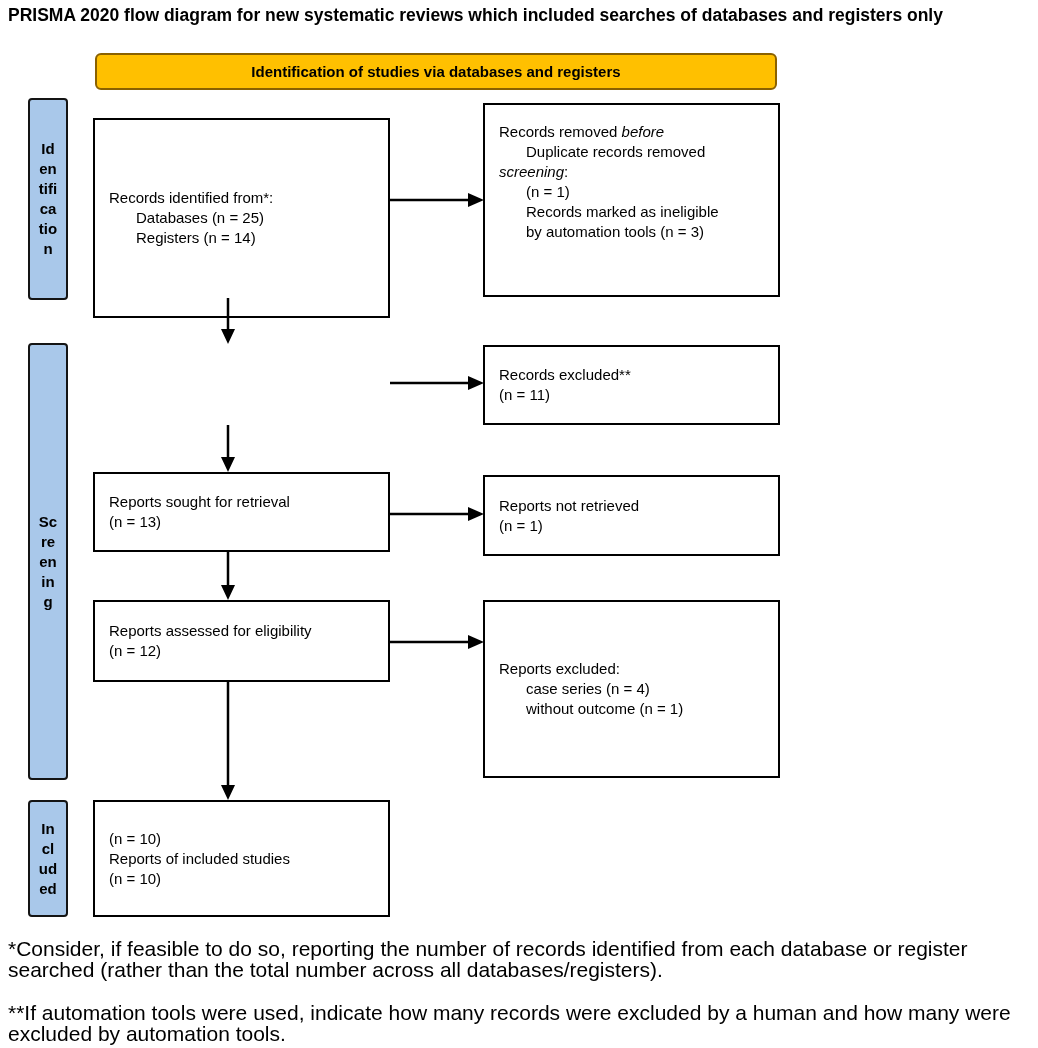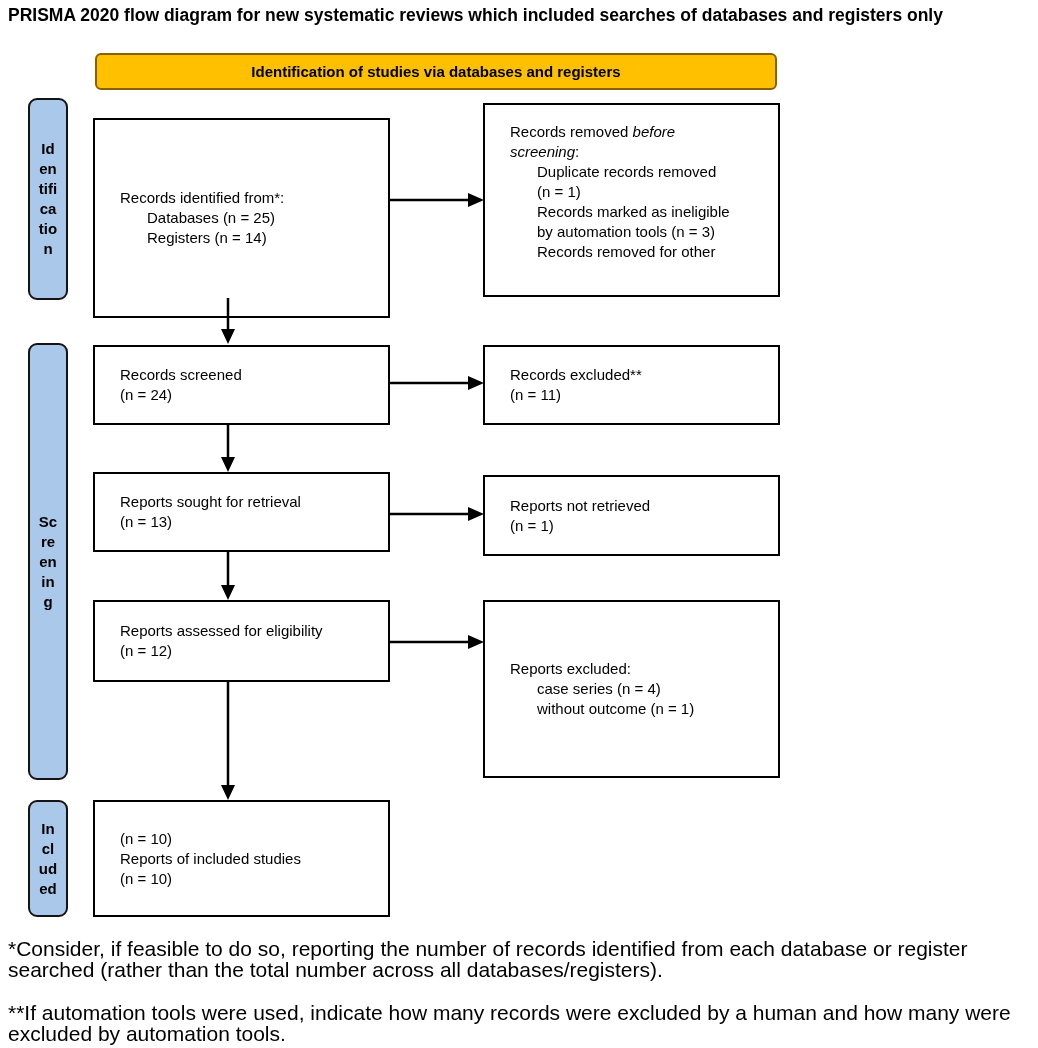--- a/index.html
+++ b/index.html
@@ -37,42 +37,42 @@
     font-size: 15px;
     font-weight: bold;
   }
   .stage {
     position: absolute;
     left: 28px;
     width: 40px;
     box-sizing: border-box;
     background: var(--stage-bg, #A9C8EA);
     border: 2.5px solid #141414;
-    border-radius: 9px;
+    border-radius: 4px;
     display: flex;
     align-items: center;
     justify-content: center;
     text-align: center;
     font-size: 15px;
     font-weight: bold;
     line-height: 20px;
     white-space: pre-line;
   }
   #stage-identification { top: 98px;  height: 202px; }
   #stage-screening      { top: 343px; height: 437px; }
   #stage-included       { top: 800px; height: 117px; }
   .box {
     position: absolute;
     box-sizing: border-box;
     background: #ffffff;
     border: 2px solid var(--box-border, #000000);
     display: flex;
     flex-direction: column;
     justify-content: center;
-    padding: 8px 12px 8px 25px;
+    padding: 8px 12px 8px 14px;
     font-size: 15px;
     line-height: 20px;
   }
   .box.top-align { justify-content: flex-start; padding-top: 17px; }
   .box .line { white-space: nowrap; }
   .box .line.indent { padding-left: 27px; }
   #box-records-identified    { left: 93px;  top: 98px;  width: 297px; height: 200px; margin-top: 20px; }
   #box-records-removed       { left: 483px; top: 103px; width: 297px; height: 194px; }
   #box-records-screened      { left: 93px;  top: 345px; width: 297px; height: 80px; }
   #box-records-excluded      { left: 483px; top: 345px; width: 297px; height: 80px; }
@@ -125,30 +125,25 @@
 ud
 ed</div>
 
   <div class="box" id="box-records-identified">
       <div class="line"><span>Records identified from*:</span></div>
       <div class="line indent"><span>Databases (n = 25)</span></div>
       <div class="line indent"><span>Registers (n = 14)</span></div>
     </div>
   <div class="box top-align" id="box-records-removed">
       <div class="line"><span>Records removed </span><span style="font-style: italic;">before</span></div>
+      <div class="line indent"><span>Duplicate records removed</span></div>
       <div class="line"><span style="font-style: italic;">screening</span><span>:</span></div>
-      <div class="line indent"><span>Duplicate records removed</span></div>
       <div class="line indent"><span>(n = 1)</span></div>
       <div class="line indent"><span>Records marked as ineligible</span></div>
       <div class="line indent"><span>by automation tools (n = 3)</span></div>
-      <div class="line indent"><span>Records removed for other</span></div>
-    </div>
-  <div class="box" id="box-records-screened">
-      <div class="line"><span>Records screened</span></div>
-      <div class="line"><span>(n = 24)</span></div>
     </div>
   <div class="box" id="box-records-excluded">
       <div class="line"><span>Records excluded**</span></div>
       <div class="line"><span>(n = 11)</span></div>
     </div>
   <div class="box" id="box-reports-sought">
       <div class="line"><span>Reports sought for retrieval</span></div>
       <div class="line"><span>(n = 13)</span></div>
     </div>
   <div class="box" id="box-reports-not-retrieved">

